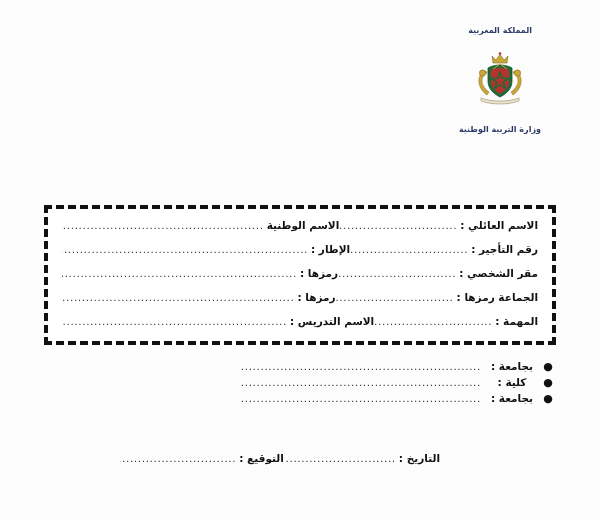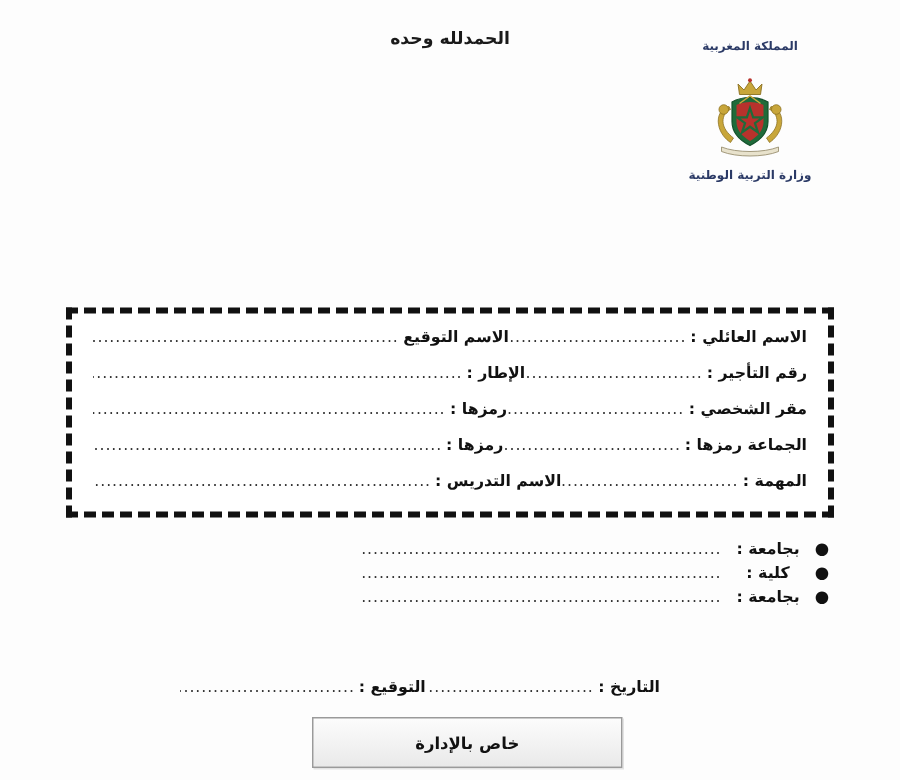--- a/index.html
+++ b/index.html
@@ -45,21 +45,21 @@
     line-height: 1.15;
   }
   .emblem-top,
   .emblem-bottom {
     font-size: 8px;
     font-weight: bold;
     color: #2b3a66;
     white-space: nowrap;
   }
   .emblem-top { margin-bottom: 16px; }
-  .emblem-bottom { margin-top: 3px; color: #2b3a66; }
+  .emblem-bottom { margin-top: 16px; color: #2b3a66; }
 
   .crest {
     width: 62px;
     height: 58px;
     margin: 0 auto;
     position: relative;
   }
   .crest svg { display: block; }
 
   
@@ -199,21 +199,20 @@
     font-weight: bold;
     color: #111;
     white-space: nowrap;
   }
 </style>
 </head>
 <body>
 
 <div class="page">
 
-  <div class="basmala">الحمدلله وحده</div>
 
   <div class="emblem">
     <div class="emblem-top">المملكة المغربية</div>
 
     <div class="crest">
       <svg viewBox="0 0 62 58" width="62" height="58" aria-hidden="true">
 
         <path d="M31 3 L27 9 L23 5 L24 12 L38 12 L39 5 L35 9 Z" fill="#c8a63a" stroke="#8a6f20" stroke-width="0.6"></path>
         <circle cx="31" cy="2.5" r="1.3" fill="#b8322c"></circle>
 
@@ -236,21 +235,21 @@
 
     <div class="emblem-bottom">وزارة التربية الوطنية</div>
   </div>
 
 
   <div class="field-block">
 
     <div class="field-row">
       <span class="field-label">الاسم العائلي :</span>
       <span class="dots short">........................................................</span>
-      <span class="field-label">الاسم التوقيع</span>
+      <span class="field-label">الاسم الوطنية</span>
       <span class="dots">.............................................................</span>
     </div>
 
     <div class="field-row">
       <span class="field-label">رقم التأجير :</span>
       <span class="dots short">...................................</span>
       <span class="field-label">الإطار :</span>
       <span class="dots">......................................................................</span>
     </div>
 
@@ -298,17 +297,14 @@
     </div>
   </div>
 
   <div class="datesign">
     <span class="seg-label">التاريخ :</span>
     <span class="dots d1">..............................</span>
     <span class="seg-label">التوقيع :</span>
     <span class="dots d2">.................................</span>
   </div>
 
-  <div class="admin-box">
-    <span class="admin-text">خاص بالإدارة</span>
-  </div>
 
 </div>
 
 </body></html>

